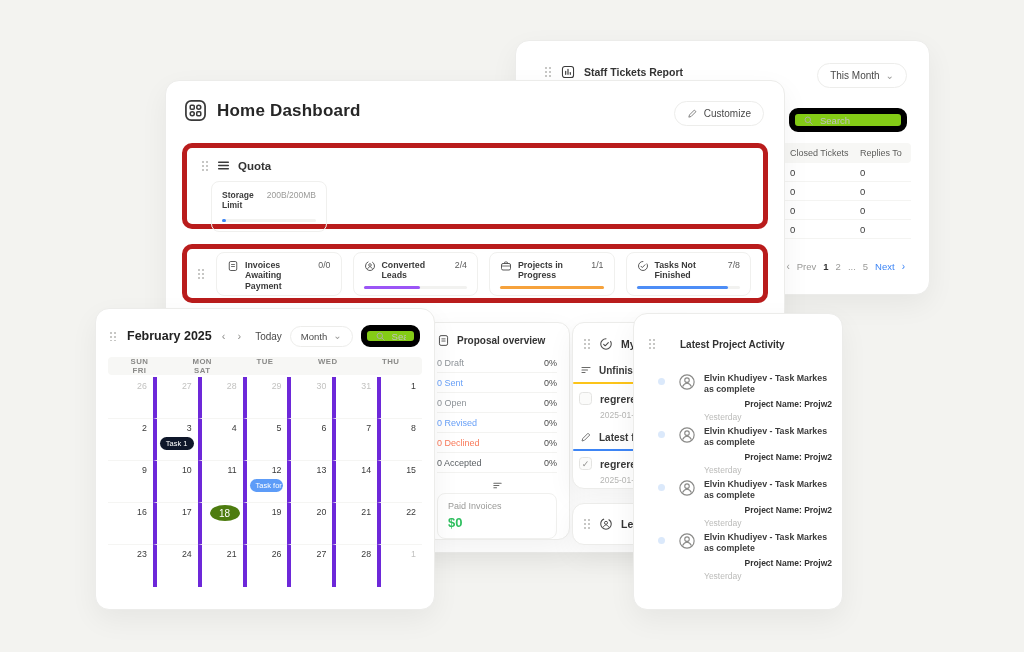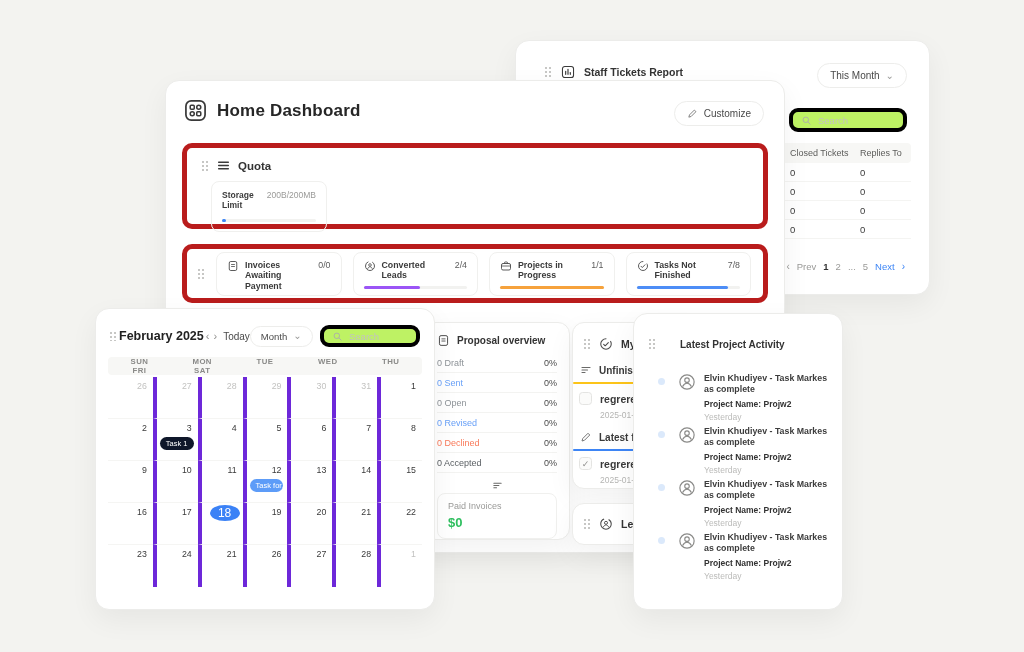--- a/index.html
+++ b/index.html
@@ -22,21 +22,21 @@
     background-size:4px 4px;
   }
   .pill {
     display:inline-flex; align-items:center; gap:6px;
     border:1px solid #ededeb; border-radius:16px;
     padding:6px 12px; font-size:10px; color:#4a4a4a; background:#fff;
     white-space:nowrap;
   }
   .searchbox {
     display:flex; align-items:center; gap:6px;
-    border:4px solid #000000; border-radius:9px; background:#bef264;
+    border:6px solid #000000; border-radius:9px; background:#84cc16;
     padding:0 8px; height:24px;
   }
   .searchbox input {
     border:none; outline:none; width:100%; font-size:9.5px;
     font-family:"Liberation Sans", sans-serif; color:#555; background:transparent;
   }
   .searchbox input::placeholder { color:#c2c2c0; }
   .chev { color:#9a9a98; font-size:10px; line-height:1; }
 
   
@@ -81,21 +81,21 @@
   .stat-card {
     flex:1; height:44px; border:1px solid #f0f0ee; border-radius:8px;
     padding:7px 10px 6px; display:flex; flex-direction:column; justify-content:space-between;
   }
   .stat-top { display:flex; align-items:flex-start; gap:6px; }
   .stat-label { flex:1; font-size:8.8px; font-weight:bold; color:#3a3a3a; line-height:1.25; }
   .stat-value { font-size:8.8px; color:#5b5b5b; }
 
   
   #calendar { left:95px; top:308px; width:340px; height:302px; z-index:6; }
-  #calendar .hdr { position:absolute; left:13px; right:14px; top:16px; display:flex; align-items:center; gap:0; }
+  #calendar .hdr { position:absolute; left:13px; right:14px; top:16px; display:flex; align-items:center; gap:8px; }
   #calendar .ttl { font-size:12.5px; font-weight:bold; color:#222; margin-left:2px; white-space:nowrap; }
   #calendar .nav { color:#8f8f8d; font-size:11px; padding:0 2px; }
   #calendar .today { font-size:10px; color:#4a4a4a; margin-left:4px; }
   #calendar .view-pill { border-radius:14px; padding:4px 10px; font-size:9.5px; }
   #calendar .search { margin-left:auto; width:100px; height:22px; }
   #cal-days {
     position:absolute; left:12px; right:12px; top:48px; height:18px;
     background:#f7f7f5; border-radius:4px; display:grid; grid-template-columns:repeat(5,1fr);
   }
   #cal-days span { align-self:center; text-align:center; font-size:7.8px; font-weight:bold; color:#8a8a88; letter-spacing:.4px; }
@@ -104,21 +104,21 @@
     display:grid; grid-template-columns:repeat(7,1fr); grid-auto-rows:42px;
   }
   .cal-cell { position:relative; border-bottom:1px solid #f5f5f3; }
   .cal-cell:not(:nth-child(7n+1)) { border-left:4px solid #6d28d9; }
   .cal-cell:nth-child(-n+7) { border-top:none; }
   .cal-cell:nth-last-child(-n+7) { border-bottom:none; }
   .cal-num { position:absolute; top:4px; right:6px; font-size:8.8px; color:#3a3a3a; }
   .cal-num.muted { color:#c2c2c0; }
   .cal-num.sel {
     top:2px; right:3px; width:30px; height:16px; border-radius:50%;
-    background:#3b82f6; color:#fff; display:flex; align-items:center; justify-content:center; font-size:12px;
+    background:#4d7c0f; color:#fff; display:flex; align-items:center; justify-content:center; font-size:10px;
   }
   .cal-task {
     position:absolute; left:3px; right:4px; top:18px; height:13px; border-radius:7px;
     color:#fff; font-size:7.5px; line-height:13px; padding-left:6px;
     overflow:hidden; white-space:nowrap;
   }
 
   
   #proposal { left:424px; top:322px; width:146px; height:218px; z-index:3; border-radius:12px; padding:11px 12px; }
   #proposal .wttl { font-size:10px; gap:7px; }
@@ -155,21 +155,21 @@
 
   
   #activity { left:633px; top:313px; width:210px; height:297px; z-index:4; }
   #activity .hdr { position:absolute; left:14px; top:24px; display:flex; align-items:center; gap:24px; }
   #activity .ttl { font-size:10px; font-weight:bold; color:#333; }
   .act-item { position:absolute; left:0; width:100%; }
   .act-dot { position:absolute; left:24px; top:5px; width:7px; height:7px; border-radius:50%; background:#dbe9fb; }
   .act-av { position:absolute; left:44px; top:0; }
   .act-txt { position:absolute; left:70px; top:0; width:128px; }
   .act-title { font-size:8.8px; font-weight:bold; color:#3c3c3c; line-height:1.3; }
-  .act-proj { font-size:8.5px; font-weight:bold; color:#333; margin-top:3px; }
+  .act-proj { font-size:8.5px; font-weight:bold; color:#333; margin-top:3px;text-align:right; }
   .act-time { font-size:8.5px; color:#bbbbb9; margin-top:3px; }
 </style>
 </head>
 <body>
 
 <svg width="0" height="0" style="position:absolute">
   <defs>
     <symbol id="i-grid" viewBox="0 0 24 24">
         <rect x="2" y="2" width="20" height="20" rx="5.5" fill="none" stroke="#3a3a3a" stroke-width="1.8"></rect>
         <rect x="6.5" y="6.5" width="4.2" height="4.2" rx="1" fill="none" stroke="#3a3a3a" stroke-width="1.6"></rect>

